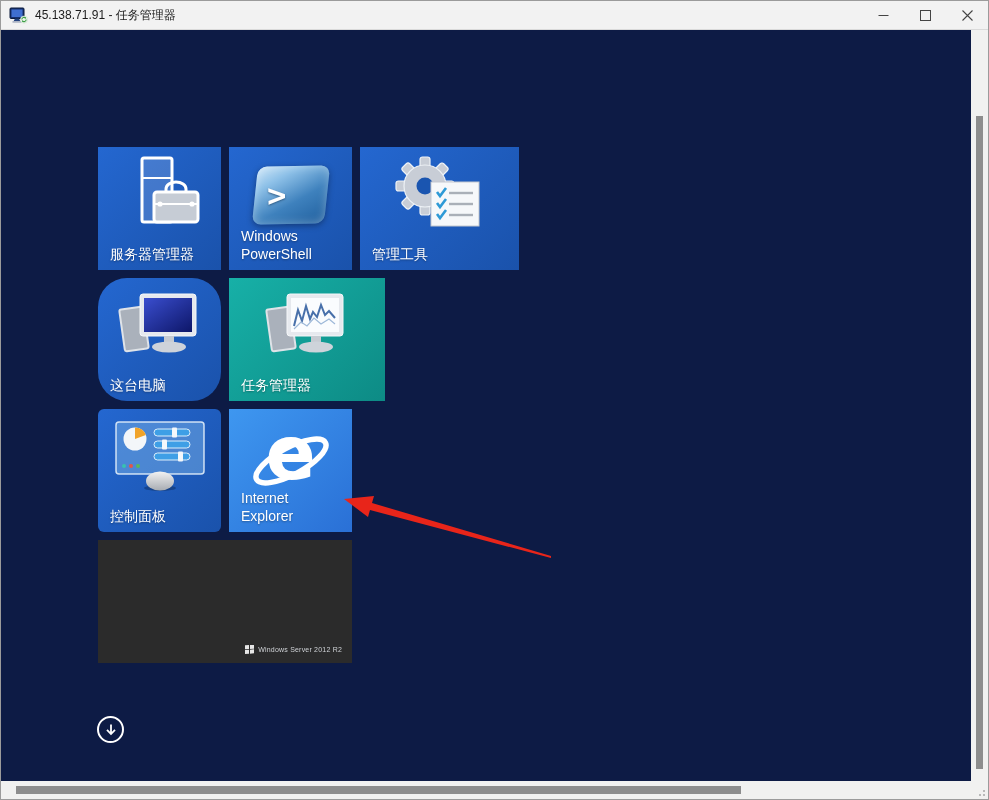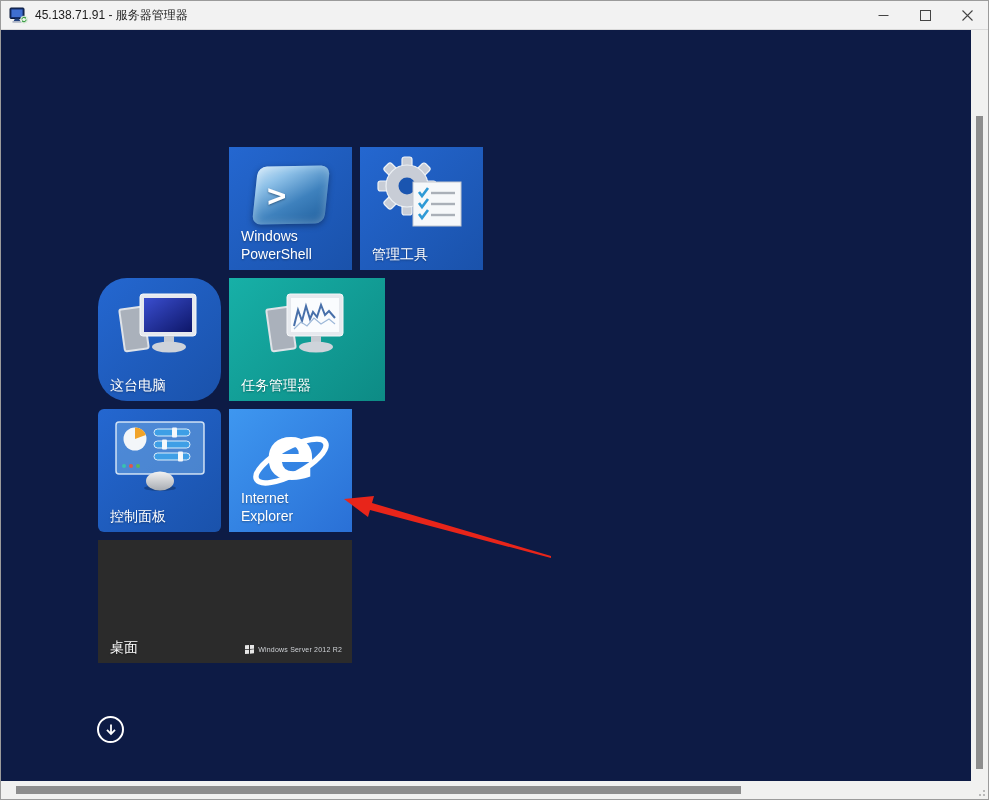--- a/index.html
+++ b/index.html
@@ -51,21 +51,21 @@
       <rect x="1" y="1" width="14" height="10.5" rx="1" fill="#16306e" stroke="#0a1a3c" stroke-width="1"></rect>
       <rect x="2.5" y="2.5" width="11" height="7.5" fill="#3f6fd0"></rect>
       <path d="M6 11.5 h4 l1.3 2.6 h-6.6 z" fill="#23427e"></path>
       <rect x="3.5" y="14.2" width="9" height="1.4" fill="#9aa4b8"></rect>
       <circle cx="15" cy="12.5" r="3.6" fill="#eef7ee" stroke="#bcd9bc" stroke-width="0.5"></circle>
       <path d="M12.8 12.5 a2.2 2.2 0 0 1 3.9 -1.3" fill="none" stroke="#3f9e46" stroke-width="1.1"></path>
       <path d="M17.2 12.5 a2.2 2.2 0 0 1 -3.9 1.3" fill="none" stroke="#3f9e46" stroke-width="1.1"></path>
       <path d="M16.6 10 l0.6 1.5 -1.6 0.1 z" fill="#3f9e46"></path>
       <path d="M13.4 15 l-0.6 -1.5 1.6 -0.1 z" fill="#3f9e46"></path>
     </svg>
-    <span class="titletext">45.138.71.91 - 服务器管理器</span>
+    <span class="titletext">45.138.71.91 - 任务管理器</span>
     <div class="wcontrols">
       <button class="wbtn">
         <svg width="11" height="11" viewBox="0 0 11 11">
             <line x1="0.5" y1="5.5" x2="10.5" y2="5.5" stroke="#444" stroke-width="1"></line>
           </svg>
       </button>
       <button class="wbtn">
         <svg width="11" height="11" viewBox="0 0 11 11">
             <rect x="0.5" y="0.5" width="10" height="10" fill="none" stroke="#444" stroke-width="1"></rect>
           </svg>
@@ -73,32 +73,46 @@
       <button class="wbtn">
         <svg width="11" height="11" viewBox="0 0 11 11">
             <path d="M0.5 0.5 L10.5 10.5 M10.5 0.5 L0.5 10.5" stroke="#444" stroke-width="1.1"></path>
           </svg>
       </button>
     </div>
   </div>
 
   <div class="client">
 
+    <div class="tile t-blue" style="left:97px;top:117px;">
+      <div class="ticon">
+        <svg width="88" height="78" viewBox="0 0 88 78">
+          <rect x="26" y="2" width="30" height="64" rx="2" fill="rgba(255,255,255,0.16)" stroke="#fff" stroke-width="3"></rect>
+          <line x1="27" y1="22" x2="55" y2="22" stroke="#fff" stroke-width="2"></line>
+          <rect x="38" y="36" width="44" height="30" rx="3" fill="#c6ccd5" stroke="#fff" stroke-width="3"></rect>
+          <path d="M50 36 v-3 a10 7 0 0 1 20 0 v3" fill="none" stroke="#fff" stroke-width="3"></path>
+          <line x1="38" y1="48" x2="82" y2="48" stroke="#fff" stroke-width="2"></line>
+          <circle cx="44" cy="48" r="2.6" fill="#fff"></circle>
+          <circle cx="76" cy="48" r="2.6" fill="#fff"></circle>
+        </svg>
+      </div>
+      <div class="tlabel">服务器管理器</div>
+    </div>
 
     <div class="tile t-blue" style="left:228px;top:117px;">
       <div class="ticon">
         <div class="ps">
             <span>&gt;</span>
           </div>
       </div>
       <div class="tlabel">Windows
 PowerShell</div>
     </div>
 
-    <div class="tile t-blue" style="left:359px;top:117px;">
+    <div class="tile t-blue" style="left:359px;top:117px;padding-left:36px;">
       <div class="ticon">
         <svg width="90" height="78" viewBox="0 0 90 78">
           <g fill="#c8cdd6" stroke="#eef2f6" stroke-width="1.2">
             <rect x="25" y="1" width="10" height="58" rx="2.5"></rect>
             <rect x="25" y="1" width="10" height="58" rx="2.5" transform="rotate(45 30 30)"></rect>
             <rect x="25" y="1" width="10" height="58" rx="2.5" transform="rotate(90 30 30)"></rect>
             <rect x="25" y="1" width="10" height="58" rx="2.5" transform="rotate(135 30 30)"></rect>
             <circle cx="30" cy="30" r="21"></circle>
           </g>
           <circle cx="30" cy="30" r="8.5" fill="#1a55b0"></circle>
@@ -188,21 +202,20 @@
           <span class="eglyph">e</span>
           <svg viewBox="0 0 84 84">
             <ellipse cx="42" cy="46" rx="39" ry="13.5" fill="none" stroke="#fff" stroke-width="5.5" transform="rotate(-28 42 46)"></ellipse>
           </svg>
         </div>
       </div>
       <div class="tlabel">Internet Explorer</div>
     </div>
 
     <div class="tile t-desktop" style="left:97px;top:510px;">
-      <div class="tlabel">桌面</div>
       <div class="brand">
         <svg width="9" height="9" viewBox="0 0 9 9">
           <g fill="#e6e6e6" transform="skewY(-4)">
             <rect x="0" y="0.3" width="4" height="4"></rect>
               <rect x="5" y="0.3" width="4" height="4"></rect>
             <rect x="0" y="5" width="4" height="4"></rect>
               <rect x="5" y="5" width="4" height="4"></rect>
           </g>
         </svg>
         <span>Windows Server 2012 R2</span>

